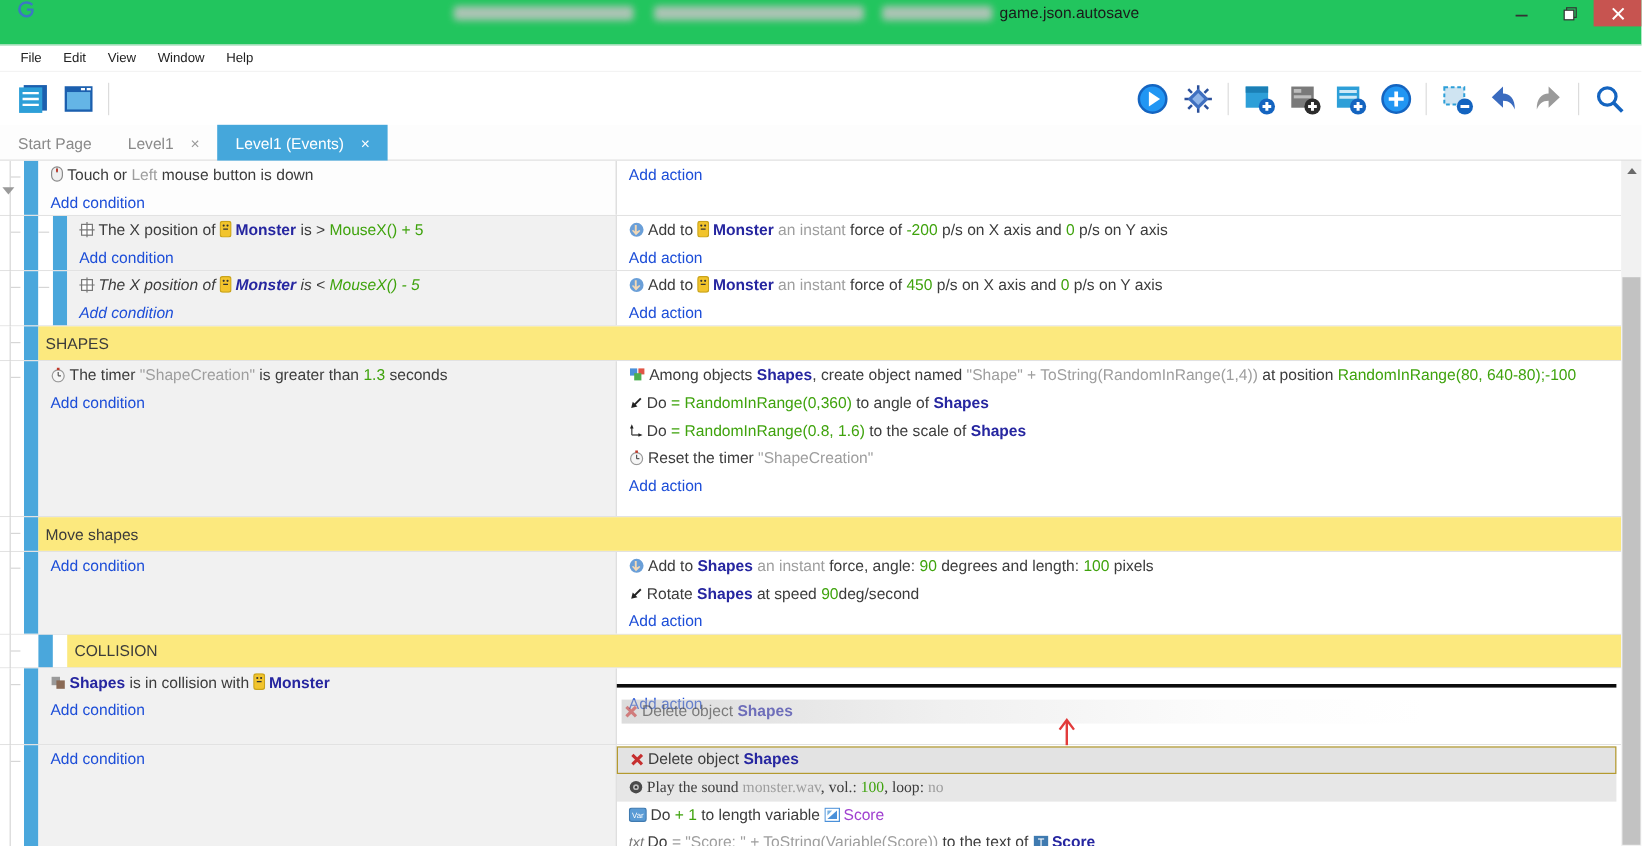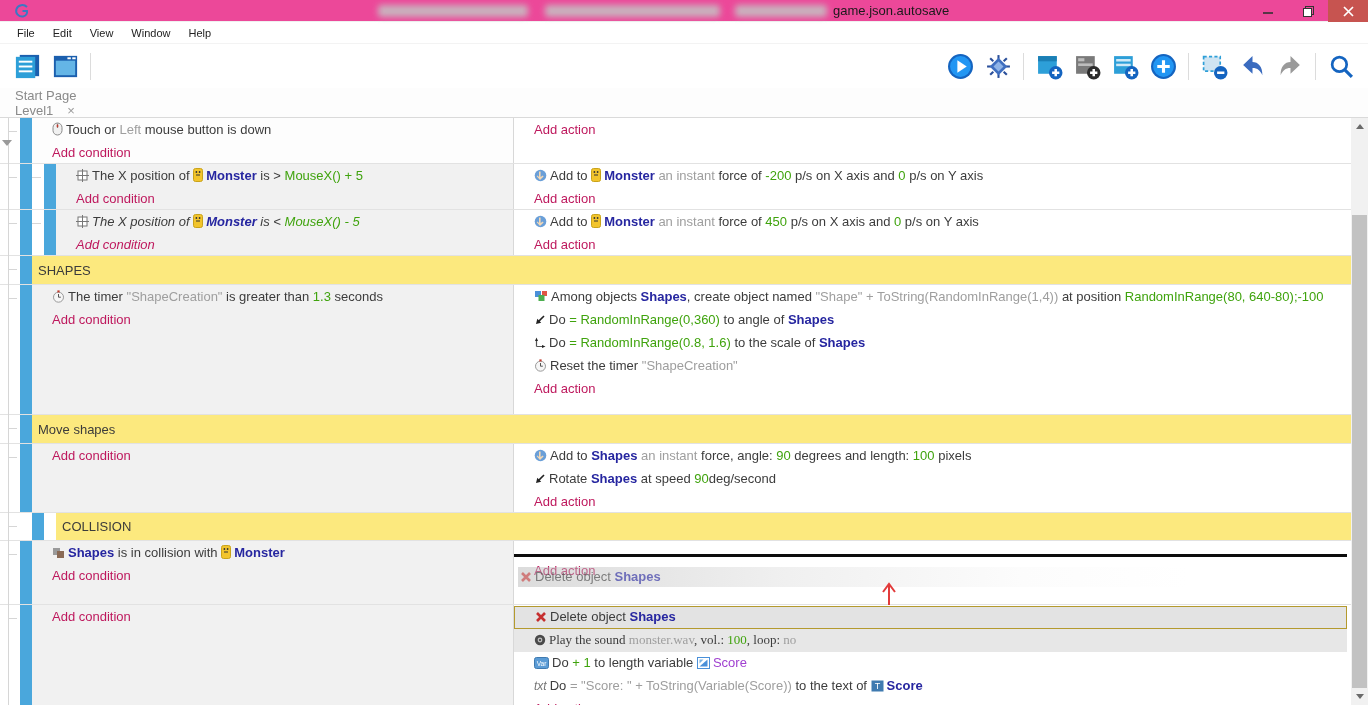--- a/index.html
+++ b/index.html
@@ -1,21 +1,21 @@
 <!DOCTYPE html>
 <html><head>
 <meta charset="utf-8">
 <style>
   * { margin:0; padding:0; box-sizing:border-box; }
   html,body { width:1368px; height:705px; overflow:hidden; background:#fff;
               font-family:"Liberation Sans", sans-serif; }
 
   
-  .titlebar { height:22px; display:flex; align-items:center; position:relative;
-              background:#ec4899; border-bottom:1px solid #f0f0f0; }
+  .titlebar { height:38px; display:flex; align-items:flex-start; position:relative;
+              background:#22c55e; border-bottom:1px solid #f0f0f0; }
   .tb-logo { margin-left:14px; width:16px; height:16px; }
   .redact { position:absolute; top:5px; height:12px; background:#c4c4c4;
             border-radius:3px; filter:blur(3px); opacity:.85; }
   .tb-title { position:absolute; left:833px; top:3px; font-size:13px; color:#1a1a1a; }
   .capbtns { position:absolute; right:0; top:0; height:22px; display:flex; }
   .capbtn { width:40px; height:22px; display:flex; align-items:center; justify-content:center; }
   .capbtn.close { background:#c75450; }
 
   
   .menubar { height:22px; display:flex; align-items:center; background:#fff;
@@ -24,21 +24,21 @@
 
   
   .toolbar { height:44px; display:flex; align-items:center; background:#fff; padding:0 8px; }
   .tool { width:32px; height:32px; display:flex; align-items:center; justify-content:center; margin:0 3px; }
   .tool svg { width:27px; height:27px; }
   .tool.small svg { width:29px; height:29px; }
   .tsep { width:1px; height:27px; background:#dcdcdc; margin:0 6px; }
   .tspacer { flex:1; }
 
   
-  .tabbar { height:30px; display:flex; background:#fdfdfd; border-bottom:1px solid #dadada;flex-direction:column; }
+  .tabbar { height:30px; display:flex; background:#fdfdfd; border-bottom:1px solid #dadada; }
   .tab { height:30px; display:flex; align-items:center; padding:0 15px; font-size:13px; color:#8a8a8a; }
   .tab .closex { margin-left:14px; color:#9a9a9a; font-size:13px; }
   .tab.active { background:#45a7db; color:#ffffff; }
   .tab.active .closex { color:#ffffff; }
 
   
   .events-wrap { height:587px; display:flex; }
   .sheet { width:1351px; overflow:hidden; background:#fff; position:relative; }
 
   .ev-row { display:flex; align-items:stretch; border-bottom:1px solid #e2e2e2; position:relative; }
@@ -48,29 +48,29 @@
   .gutter .expander { position:absolute; left:2px; top:22px; width:0; height:0;
       border-left:5px solid transparent; border-right:5px solid transparent; border-top:6px solid #9a9a9a; }
   .bluebar { width:12px; background:#4aa7dc; flex:none; }
   .treegap { width:12px; background:#fff; flex:none; position:relative; }
   .treegap .tick { position:absolute; left:0; top:13px; width:9px; border-top:1px solid #d6d6d6; }
 
   .cond { background:#f1f1f1; padding-top:1px; flex:none; }
   .cond.whitebg { background:#fdfdfd; }
   .acts { flex:1; background:#fff; border-left:1px solid #d8d8d8; padding-top:1px; position:relative; }
 
-  .line { min-height:21px; line-height:21px; padding:0 20px; font-size:13px; color:#3c3c3c; }
+  .line { min-height:21px; line-height:21px; padding:0 10px; font-size:13px; color:#3c3c3c; }
   .line.whiteline { background:#fff; }
   .line.sel { background:#e3e3e3; border:1px solid #b49a2e; margin-right:4px; line-height:19px; }
   .line.gray { background:#e7e7e7; margin-right:4px;font-family:Liberation Serif, serif; }
   .icon { display:inline-block; vertical-align:-2px; margin-right:3px; }
   .txticon { font-style:italic; color:#777; font-size:12px; margin-right:3px; }
   .r-p { color:#3c3c3c; } .r-d { color:#9e9e9e; } .r-o { color:#2626a0; font-weight:bold; }
   .r-g { color:#3fa30d; } .r-u { color:#a040d0; }
-  .ph { color:#be185d; }
+  .ph { color:#1d4ed8; }
 
   .comment { flex:1; background:#fce97e; color:#3b3b3b; font-size:13px;
              display:flex; align-items:center; padding-left:6px; }
 
   .dropline { height:3px; background:#0c0c0c; margin:12px 4px 3px 0; }
   .ghostwrap { position:relative; }
   .ghost { position:absolute; left:4px; top:7px; width:80%; height:20px; line-height:20px;
            padding-left:2px; font-size:13px; white-space:nowrap; overflow:hidden;
            background:linear-gradient(90deg, rgba(185,185,185,.50) 0%, rgba(205,205,205,.30) 40%,
                       rgba(230,230,230,.12) 75%, rgba(255,255,255,0) 100%); }

